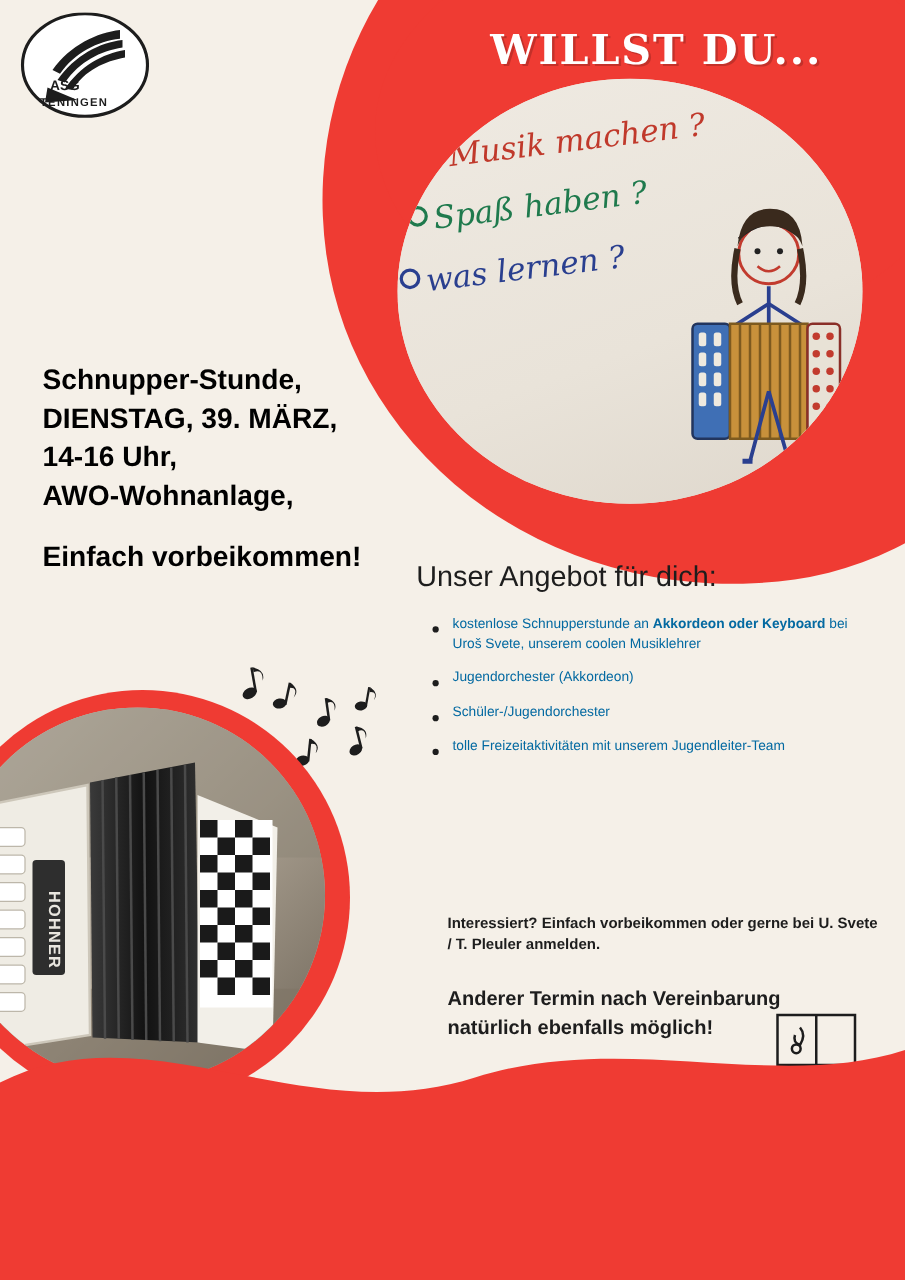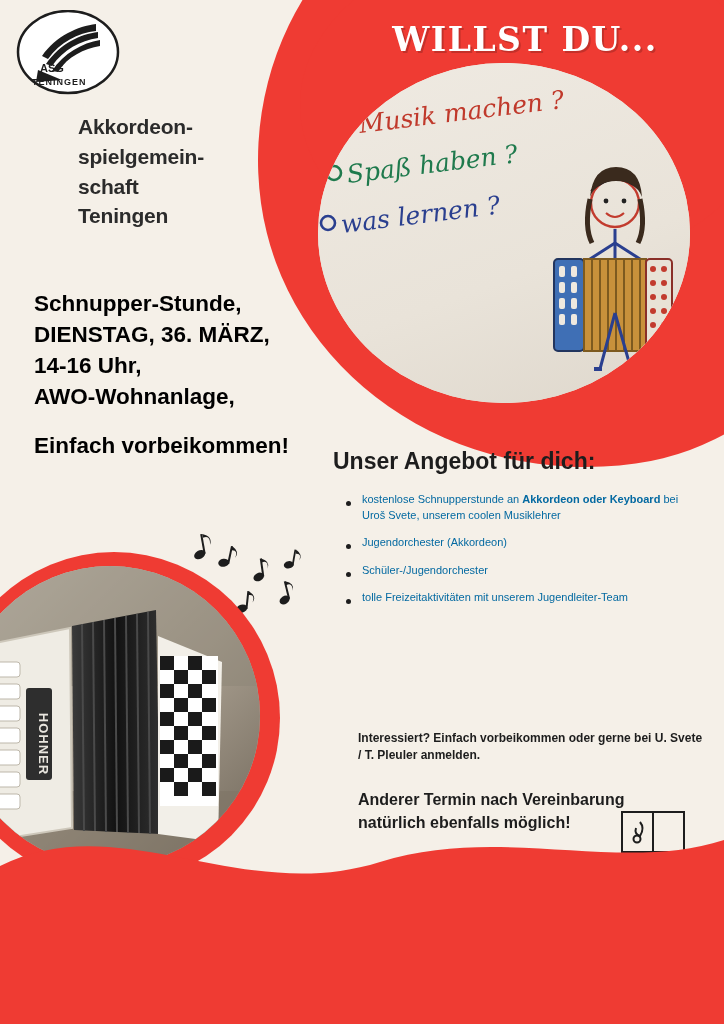--- a/index.html
+++ b/index.html
@@ -117,21 +117,21 @@
   }
   .event-block .cta {
     display: block;
     margin-top: 18px;
   }
 
   .offer-title {
     position: absolute;
     left: 333px; top: 448px;
     font-size: 23px;
-    font-weight: bold;
+    font-weight: normal;
     color: #1d1d1d;
   }
 
   ul.offer-list {
     position: absolute;
     left: 345px; top: 492px;
     width: 345px;
     list-style: none;
     font-size: 11px;
     color: #0369a1;
@@ -211,24 +211,20 @@
         <path d="M26 46 C40 26, 62 16, 80 14 L80 21 C62 23, 44 32, 32 49 Z"></path>
         <path d="M30 54 C44 34, 64 24, 82 22 L82 28 C64 31, 48 39, 36 56 Z"></path>
         <path d="M36 61 C48 43, 66 33, 84 30 L84 36 C68 39, 52 46, 42 62 Z"></path>
         <path d="M22 60 L46 70 L20 72 Z"></path>
       </g>
       <text x="24" y="62" font-family="Liberation Sans, sans-serif" font-size="11" font-weight="bold" fill="#1d1d1d">ASG</text>
       <text x="16" y="75" font-family="Liberation Sans, sans-serif" font-size="9" font-weight="bold" fill="#1d1d1d" letter-spacing="1">TENINGEN</text>
     </svg>
   </div>
 
-  <div class="club-name" style="white-space:pre-line;">Akkordeon-
-spielgemein-
-schaft
-Teningen</div>
 
   <div class="headline">WILLST DU...</div>
 
   <div class="photo-oval">
     <div class="paper"></div>
     <svg class="hand" width="372" height="340" viewBox="0 0 372 340">
 
       <g fill="none" stroke-width="2.6" stroke-linecap="round">
         <circle cx="28" cy="60" r="7" stroke="#c0392b"></circle>
         <circle cx="16" cy="110" r="7" stroke="#1f7a4d"></circle>
@@ -293,21 +289,21 @@
         </g>
 
         <path d="M297 250 L282 306 M297 250 L313 306" stroke="#2a3f8f" stroke-width="3" fill="none"></path>
         <path d="M276 306 L284 306 M308 306 L318 306" stroke="#2a3f8f" stroke-width="4" fill="none"></path>
       </g>
     </svg>
   </div>
 
   <div class="event-block">
     <div>Schnupper-Stunde,</div>
-    <div>DIENSTAG, 36. MÄRZ,</div>
+    <div>DIENSTAG, 39. MÄRZ,</div>
     <div>14-16 Uhr,</div>
     <div>AWO-Wohnanlage,</div>
     <span class="cta">Einfach vorbeikommen!</span>
   </div>
 
   <div class="notes">
     <svg width="135" height="110" viewBox="0 0 135 110">
       <g fill="#1d1d1d">
         <g transform="translate(4,4) rotate(-10)">
           <ellipse cx="6" cy="22" rx="6" ry="4.2" transform="rotate(-20 6 22)"></ellipse>

